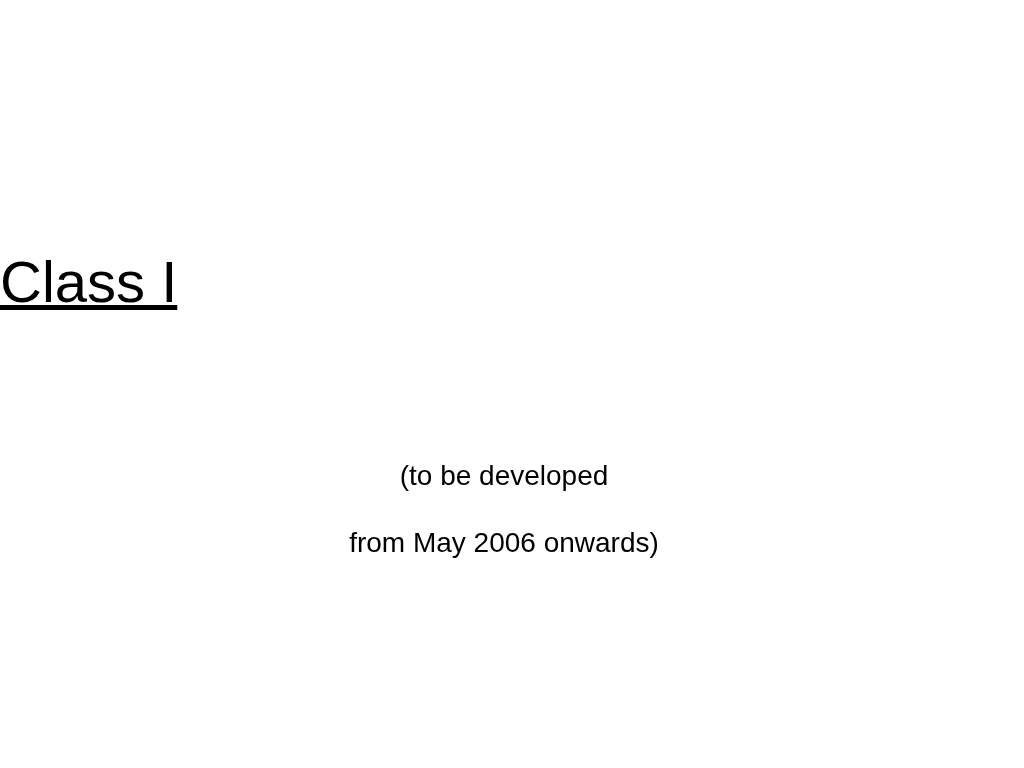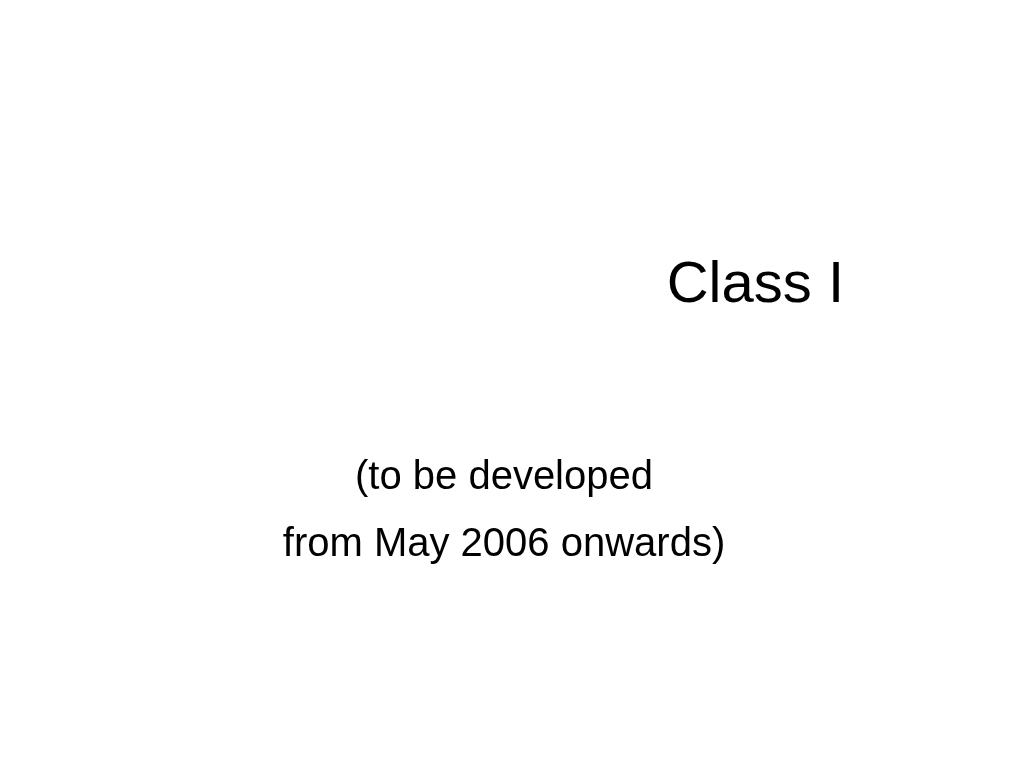--- a/index.html
+++ b/index.html
@@ -22,21 +22,22 @@
     height: 768px;
     background: #ffffff;
   }
 
   
   #title-block {
     position: absolute;
     left: 0;
     top: 246px;
     width: 860px;
-    text-align: right;
+    text-align: left;
+    text-decoration: underline;
   }
 
   .title-line {
     font-family: "Liberation Sans", sans-serif;
     font-size: 58px;
     line-height: 72px;
     font-weight: 400;
     color: #000000;
     letter-spacing: 0px;
     white-space: pre;
@@ -48,21 +49,21 @@
   #subtitle-block {
     position: absolute;
     left: 0;
     top: 442px;
     width: 1024px;
     text-align: center;
   }
 
   .subtitle-line {
     font-family: "Liberation Sans", sans-serif;
-    font-size: 40px;
+    font-size: 28px;
     line-height: 67px;
     font-weight: 400;
     color: #000000;
     white-space: pre;
     padding-right: 16px;
   }
 
   
   #footer {
     position: absolute;

